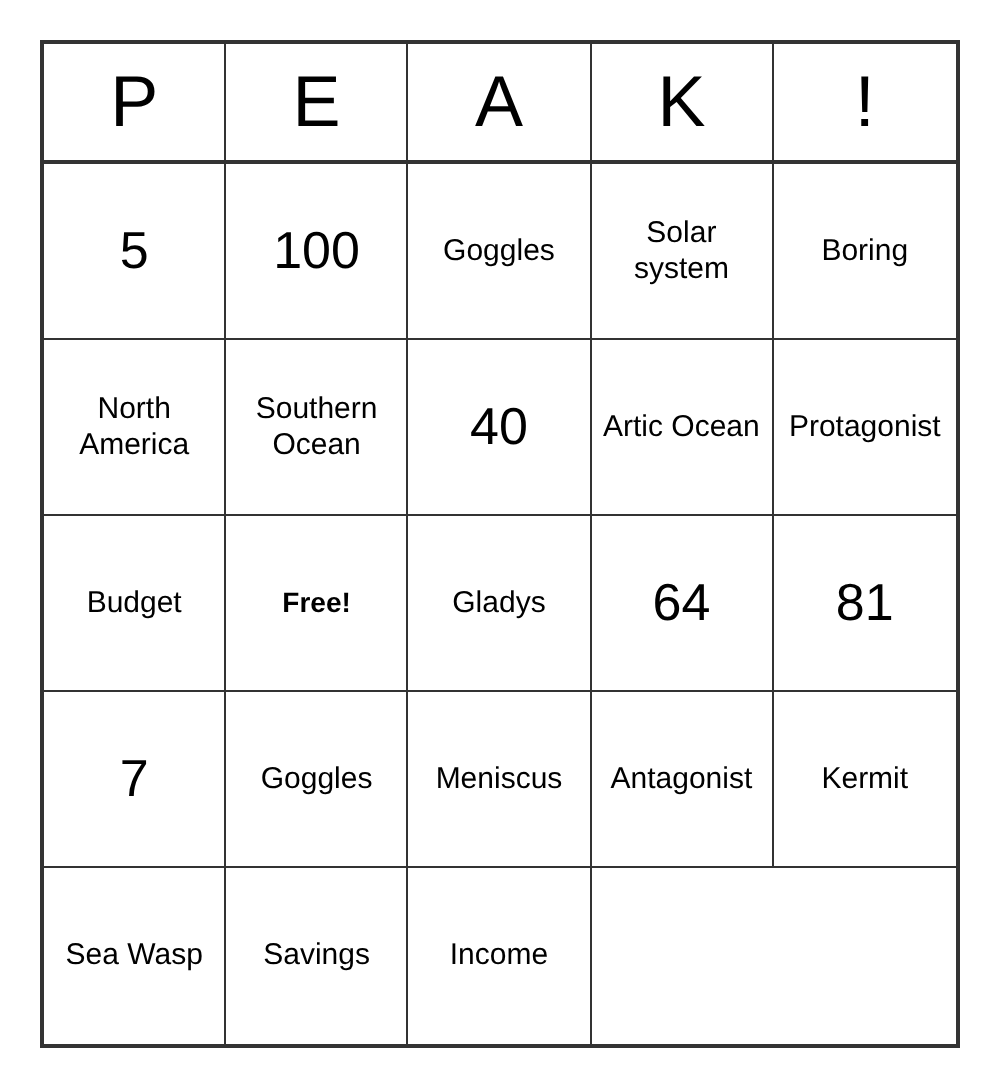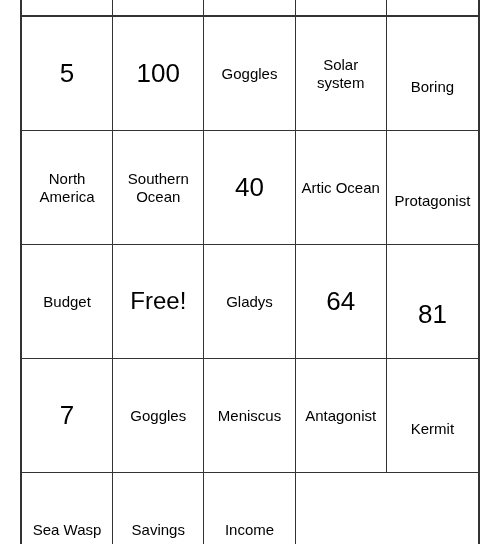--- a/index.html
+++ b/index.html
@@ -55,34 +55,33 @@
       justify-content: center;
       text-align: center;
       padding: 6px 4px;
       min-height: 88px;
       font-size: 15px;
       line-height: 1.2;
     }
 
     .cell:nth-child(5n) {
       border-right: none;
-      margin-top: 26px;
     }
 
     .cell:nth-child(n+21) {
       border-bottom: none;
     }
 
     .cell-large {
       font-size: 26px;
     }
 
     .cell-free {
-      font-size: 24px;
-      font-weight: normal;
+      font-size: 14px;
+      font-weight: bold;
     }
   </style>
 </head>
 <body>
 
 <div class="bingo-card">
   <div class="header-row">
   <div class="header-cell">P</div>
       <div class="header-cell">E</div>
       <div class="header-cell">A</div>

